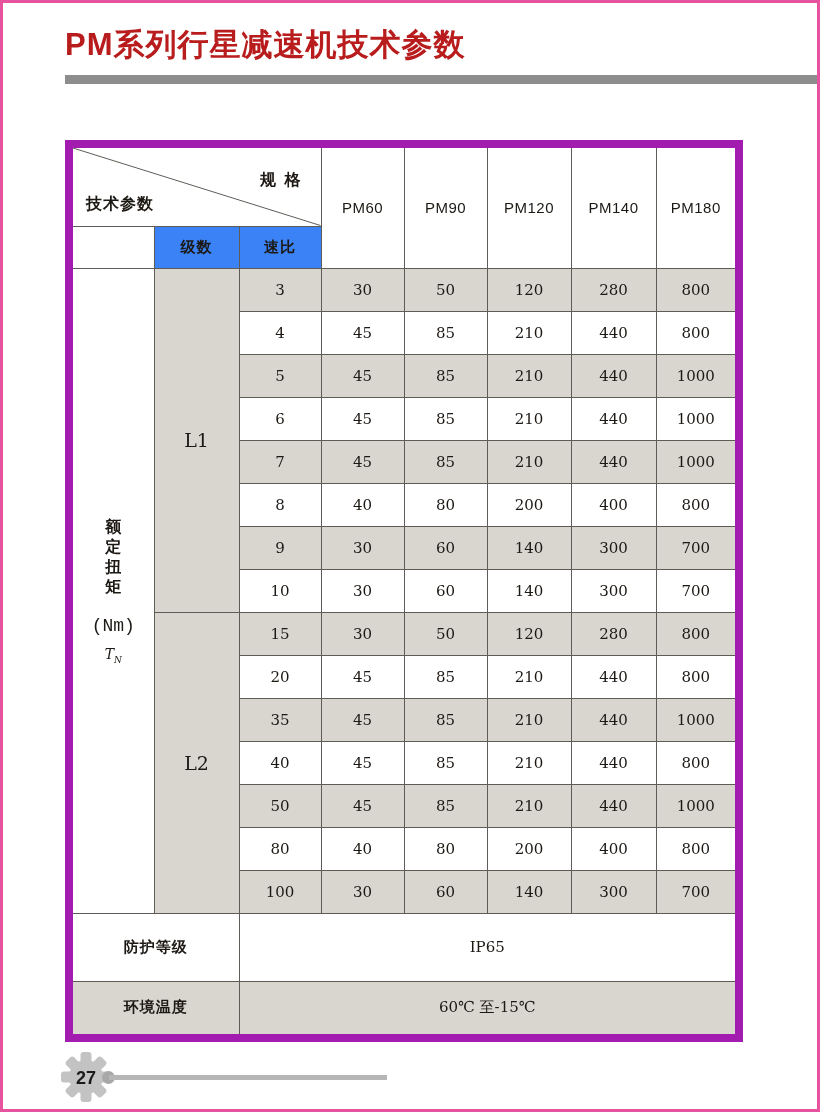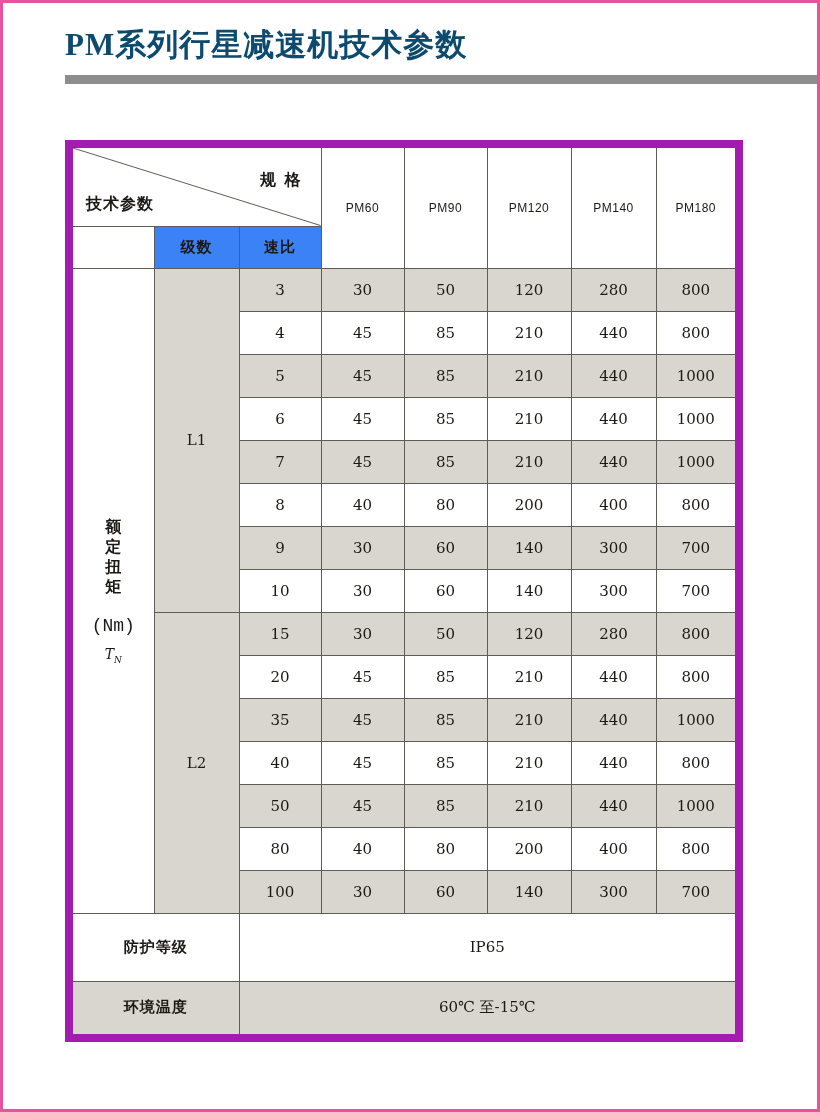--- a/index.html
+++ b/index.html
@@ -17,22 +17,22 @@
     width:820px;height:1112px;
     box-sizing:border-box;
     background:#fff;
     border:3px solid var(--frame);
     font-family:"Liberation Sans",sans-serif;
     color:var(--text);
     overflow:hidden;
   }
   .page-title{
     position:absolute;left:62px;top:21px;margin:0;
-    font-size:31px;font-weight:bold;letter-spacing:1px;color:#0c4a6e;
-    font-family:Liberation Serif, serif;
+    font-size:31px;font-weight:bold;letter-spacing:1px;color:#b91c1c;
+    font-family:Liberation Sans, sans-serif;
   }
   .title-bar{
     position:absolute;left:62px;right:0;top:72px;height:9px;
     background:var(--bar);
   }
   table.spec{
     position:absolute;left:62px;top:137px;
     width:670px;border-collapse:collapse;table-layout:fixed;
     border:8px solid #a21caf;
   }
@@ -40,37 +40,37 @@
     border:1px solid var(--line);
     text-align:center;vertical-align:middle;
     padding:0;color:var(--text);overflow:hidden;
   }
   tr.hrow1{height:82px;}
   tr.hrow2{height:42px;}
   tbody tr{height:43px;}
   tr.frow1{height:68px;}
   tr.frow2{height:57px;}
   th.model{
-    font-weight:normal;font-size:12px;letter-spacing:0.5px;
+    font-weight:normal;font-size:15px;letter-spacing:0.5px;
     background:#fff;font-family:"Liberation Sans",sans-serif;
   }
   td.diag{position:relative;background:#fff;}
   td.diag svg{position:absolute;left:0;top:0;width:100%;height:100%;}
   .corner-spec{
     position:absolute;right:18px;top:22px;
     font-weight:bold;font-size:16px;letter-spacing:2px;
   }
   .corner-param{
     position:absolute;left:13px;bottom:11px;
     font-weight:bold;font-size:16px;letter-spacing:1px;
   }
   td.subhead{font-weight:bold;font-size:15px;letter-spacing:1px;background:#3b82f6;}
   td.num{font-family:"DejaVu Serif",serif;font-size:15px;}
   tr.shaded td{background:var(--gray);}
-  td.stage-cell{background:var(--gray) !important;font-family:"DejaVu Serif",serif;font-size:15px;}
+  td.stage-cell{background:var(--gray) !important;font-family:"DejaVu Serif",serif;font-size:19px;}
   td.torque-cell{background:#fff !important;}
   .v-label{display:flex;flex-direction:column;align-items:center;}
   .v-chars div{font-size:16px;font-weight:bold;line-height:20px;}
   .v-unit{font-family:Liberation Mono, monospace;font-size:18px;margin-top:19px;white-space:nowrap;}
   .v-sym{font-family:"DejaVu Serif",serif;font-style:italic;font-size:14px;margin-top:10px;}
   .v-sym sub{font-size:9px;font-style:italic;}
   td.flabel{font-weight:bold;font-size:15px;letter-spacing:1px;background:#fff;}
   td.fvalue{font-family:"DejaVu Serif",serif;font-size:15px;background:#fff;margin-left:20px;}
   tr.frow2 td{background:var(--gray);}
   .page-footer{position:absolute;left:0;top:1047px;width:100%;height:60px;}
@@ -266,14 +266,28 @@
         <td class="flabel" colspan="2">防护等级</td>
         <td class="fvalue" colspan="6">IP65</td>
       </tr>
       <tr class="frow2">
         <td class="flabel" colspan="2">环境温度</td>
         <td class="fvalue" colspan="6">60℃ 至-15℃</td>
       </tr>
     </tfoot>
   </table>
 
+  <div class="page-footer">
+    <svg class="gear" viewBox="-26 -26 52 52">
+      <g fill="#c3c3c3">
+        <rect x="-5.5" y="-25" width="11" height="50" rx="3"></rect>
+        <rect x="-5.5" y="-25" width="11" height="50" rx="3" transform="rotate(45)"></rect>
+        <rect x="-5.5" y="-25" width="11" height="50" rx="3" transform="rotate(90)"></rect>
+        <rect x="-5.5" y="-25" width="11" height="50" rx="3" transform="rotate(135)"></rect>
+        <circle r="17"></circle>
+      </g>
+      <text y="6.5" text-anchor="middle" font-size="18" font-weight="bold" fill="#1a1a1a">27</text>
+    </svg>
+    <span class="rule-dot"></span>
+    <div class="rule-line"></div>
+  </div>
 
 </div>
 
 </body></html>

